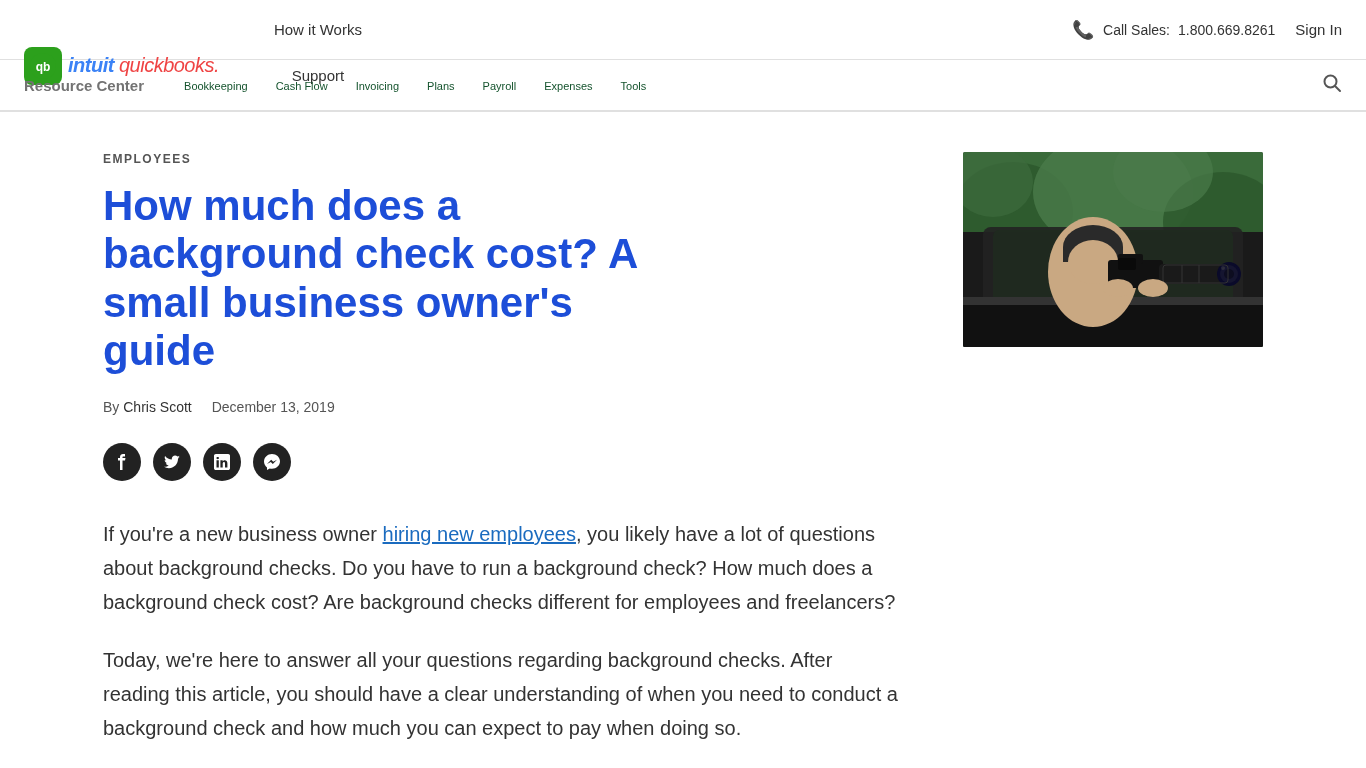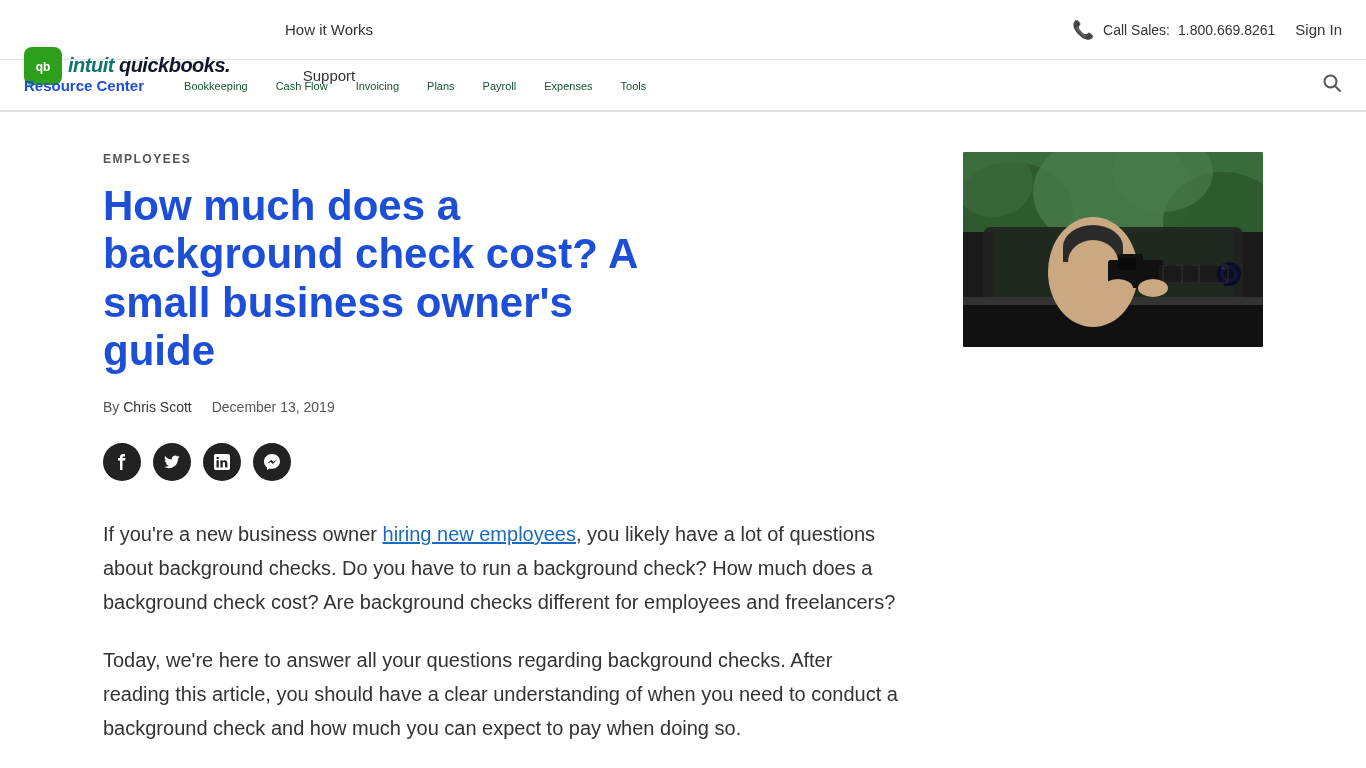--- a/index.html
+++ b/index.html
@@ -60,21 +60,21 @@
       display: flex;
       align-items: center;
       padding: 0 24px;
       height: 52px;
       border-bottom: 2px solid #e0e0e0;
       gap: 32px;
     }
     .secondary-nav .resource-center {
       font-weight: 700;
       font-size: 15px;
-      color: #1d4ed8;
+      color: #737373;
       text-decoration: none;
       margin-right: 8px;
     }
     .secondary-nav-links {
       display: flex;
       align-items: center;
       gap: 28px;
       list-style: none;
       flex: 1;
     }
@@ -213,22 +213,22 @@
 <nav class="top-nav">
   <div class="top-nav-left">
     <a class="qb-logo" href="#">
       <div class="qb-badge">
         <svg width="28" height="28" viewBox="0 0 28 28" fill="none">
           <circle cx="14" cy="14" r="13" fill="#2CA01C"></circle>
           <text x="14" y="19" text-anchor="middle" fill="white" font-size="12" font-weight="bold" font-family="Arial">qb</text>
         </svg>
       </div>
       <div class="qb-wordmark">
-        <span style="color:#0f766e;font-style:italic;">intuit&nbsp;</span>
-          <span style="color:#0f172a;font-style:italic;font-weight:700;">quickbooks.</span>
+        <span style="color:#3b82f6;font-style:italic;">intuit&nbsp;</span>
+          <span style="color:#ef4444;font-style:italic;font-weight:400;">quickbooks.</span>
       </div>
     </a>
     <ul class="top-nav-links">
       <li><a href="#">Plans &amp; Pricing</a></li>
       <li><a href="#">How it Works</a></li>
       <li><a href="#">Support</a></li>
     </ul>
   </div>
   <div class="top-nav-right">
     <div class="call-sales">

